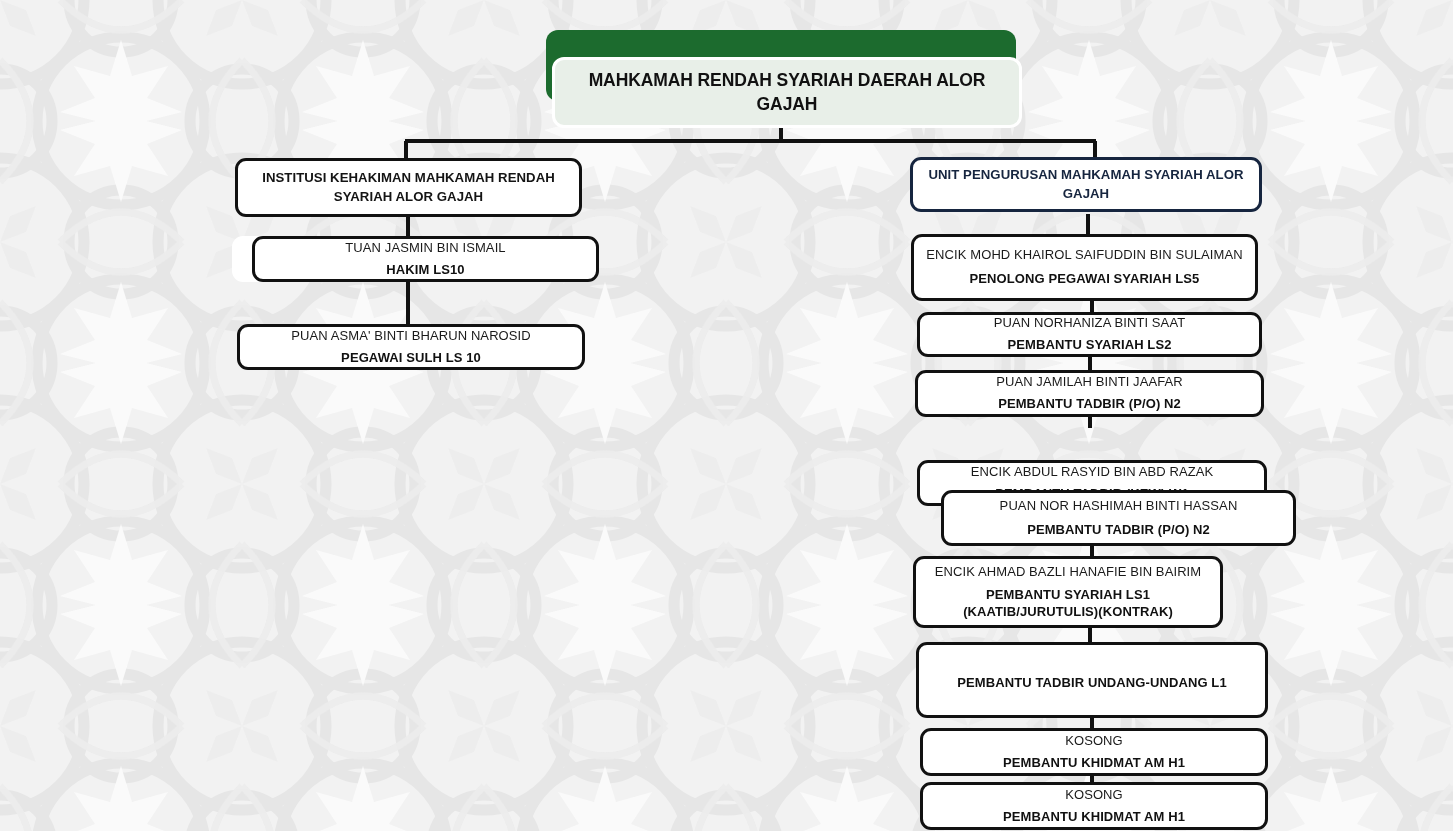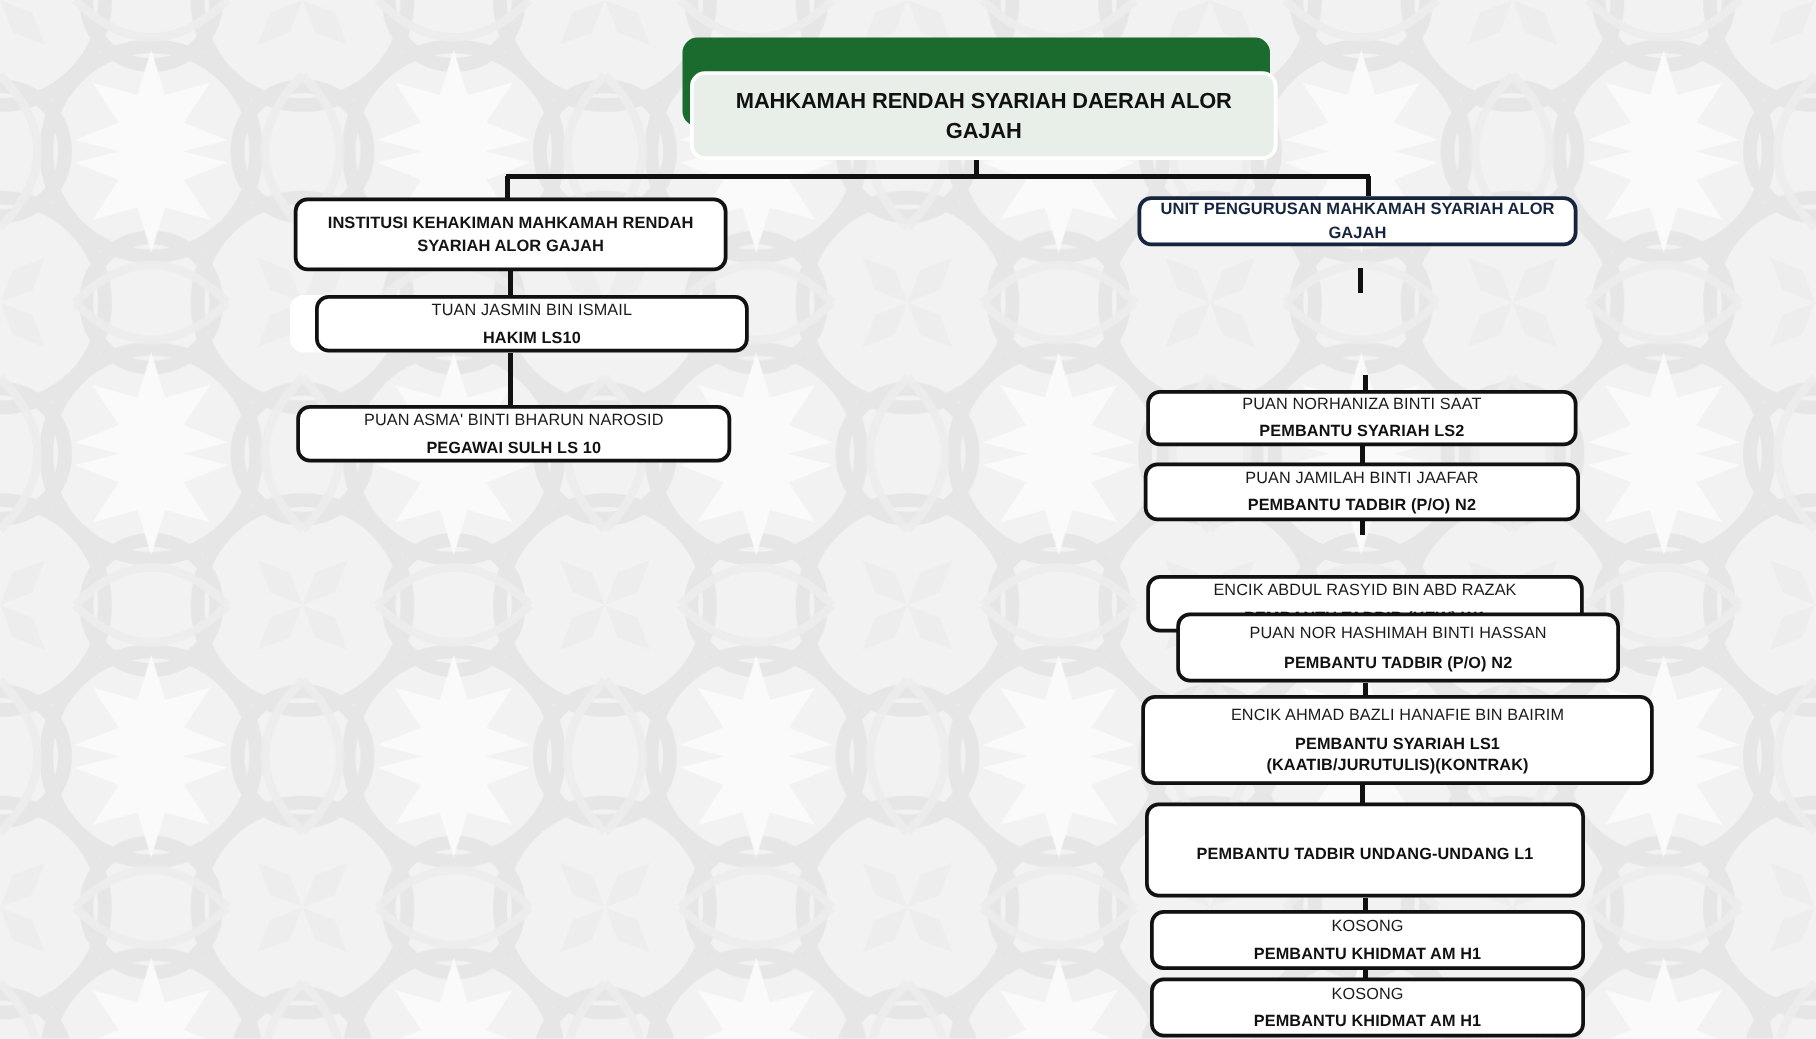--- a/index.html
+++ b/index.html
@@ -218,24 +218,28 @@
   <div class="node" style="left:252px; top:236px; width:347px; height:46px;">
     <span class="name">TUAN JASMIN BIN ISMAIL</span>
     <span class="post tight">HAKIM LS10</span>
   </div>
 
   <div class="node" style="left:237px; top:324px; width:348px; height:46px;">
     <span class="name">PUAN ASMA' BINTI BHARUN NAROSID</span>
     <span class="post tight">PEGAWAI SULH LS 10</span>
   </div>
 
-  <div class="node header-node header-right" style="left:910px; top:157px; width:352px; height:40px;">
+  <div class="node header-node header-right" style="left:910px; top:157px; width:352px; height:55px;">
     <span class="title">UNIT PENGURUSAN MAHKAMAH SYARIAH ALOR GAJAH</span>
   </div>
 
+  <div class="node" style="left:911px; top:234px; width:347px; height:67px;">
+    <span class="name">ENCIK MOHD KHAIROL SAIFUDDIN BIN SULAIMAN</span>
+    <span class="post">PENOLONG PEGAWAI SYARIAH LS5</span>
+  </div>
 
   <div class="node" style="left:917px; top:312px; width:345px; height:45px;">
     <span class="name">PUAN NORHANIZA BINTI SAAT</span>
     <span class="post tight">PEMBANTU SYARIAH LS2</span>
   </div>
 
   <div class="node" style="left:915px; top:370px; width:349px; height:47px;">
     <span class="name">PUAN JAMILAH BINTI JAAFAR</span>
     <span class="post tight">PEMBANTU TADBIR (P/O) N2</span>
   </div>
@@ -243,21 +247,21 @@
   <div class="node" style="left:917px; top:428px; width:350px; height:46px;margin-top:32px;">
     <span class="name">ENCIK ABDUL RASYID BIN ABD RAZAK</span>
     <span class="post tight">PEMBANTU TADBIR (KEW) W1</span>
   </div>
 
   <div class="node" style="left:913px; top:490px; width:355px; height:56px;margin-left:28px;">
     <span class="name">PUAN NOR HASHIMAH BINTI HASSAN</span>
     <span class="post">PEMBANTU TADBIR (P/O) N2</span>
   </div>
 
-  <div class="node" style="left:913px; top:556px; width:410px; height:72px; white-space:pre-line;">
+  <div class="node" style="left:913px; top:556px; width:310px; height:72px; white-space:pre-line;">
     <span class="name">ENCIK AHMAD BAZLI HANAFIE BIN BAIRIM</span>
     <span class="post">PEMBANTU SYARIAH LS1
 (KAATIB/JURUTULIS)(KONTRAK)</span>
   </div>
 
   <div class="node" style="left:916px; top:642px; width:352px; height:76px;">
     <span class="post">PEMBANTU TADBIR UNDANG-UNDANG L1</span>
   </div>
 
   <div class="node" style="left:920px; top:728px; width:348px; height:48px;">

